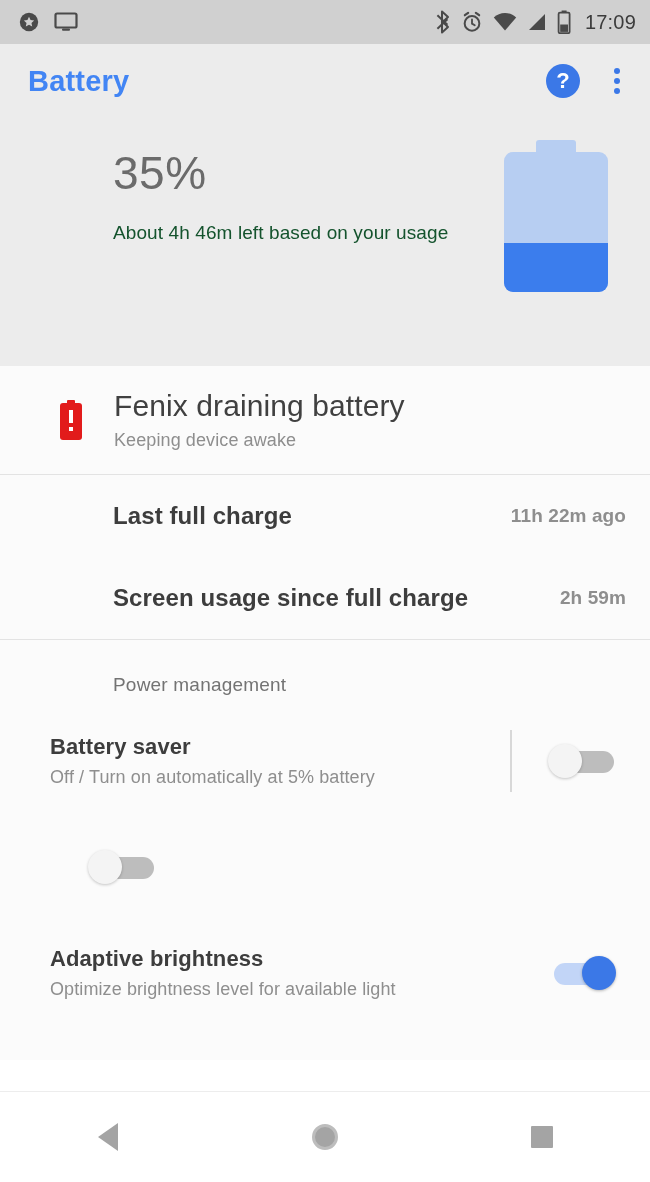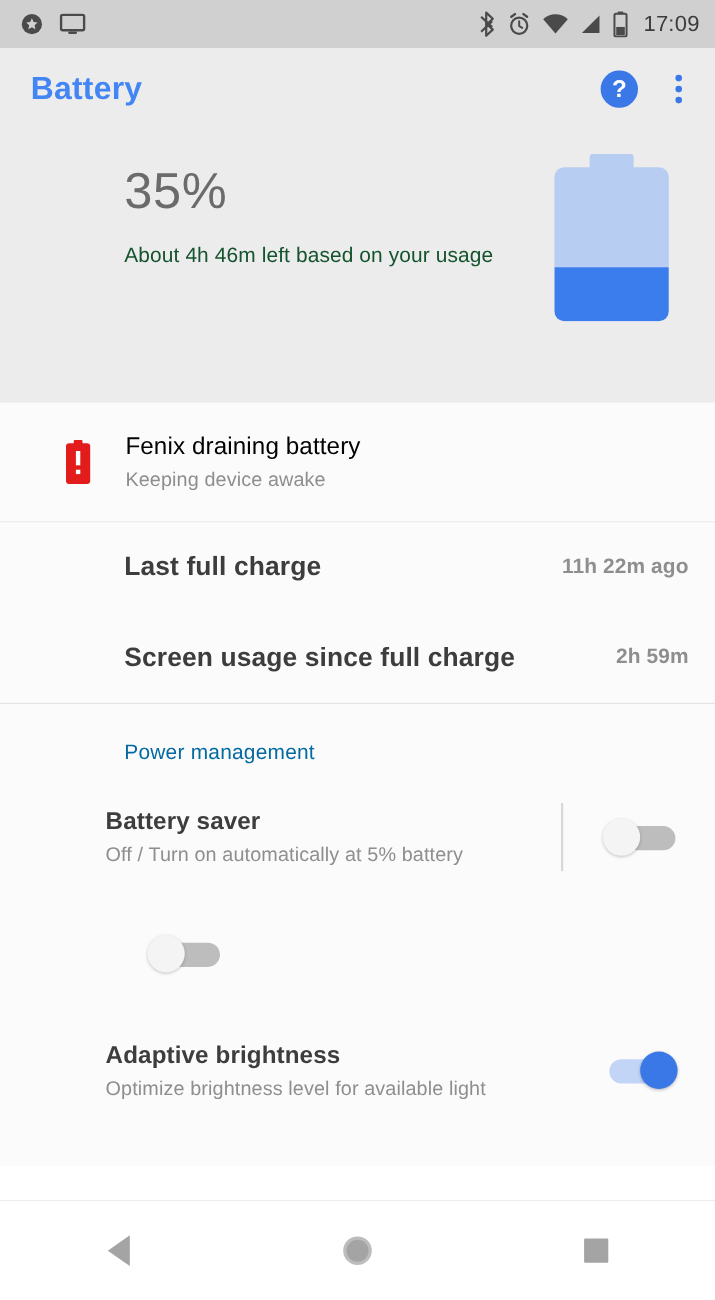--- a/index.html
+++ b/index.html
@@ -221,22 +221,22 @@
     width: 4px;
     height: 4px;
     background: #ffffff;
   }
   .alert-texts {
     display: flex;
     flex-direction: column;
     justify-content: center;
   }
   .alert-title {
-    font-size: 22px;
-    color: #000000;
+    font-size: 30px;
+    color: #404040;
     font-weight: 400;
     letter-spacing: 0.1px;
   }
   .alert-sub {
     margin-top: 7px;
     font-size: 18px;
     color: #8e8e8e;
     letter-spacing: 0.1px;
   }
 
@@ -258,31 +258,31 @@
     letter-spacing: 0.1px;
     font-weight: bold;
   }
 
   .section-header {
     padding: 34px 0 12px 113px;
     background: #fbfbfb;
   }
   .section-header-text {
     font-size: 19px;
-    color: #0369a1;
+    color: #737373;
     font-weight: 400;
     letter-spacing: 0.2px;
   }
 
   .setting-row {
     height: 106px;
     display: flex;
     align-items: center;
     background: #fbfbfb;
-    padding-left: 96px;
+    padding-left: 50px;
     padding-right: 22px;
     box-sizing: border-box;
   }
   .setting-texts {
     flex: 1 1 auto;
     display: flex;
     flex-direction: column;
     justify-content: center;
     min-width: 0;
   }

